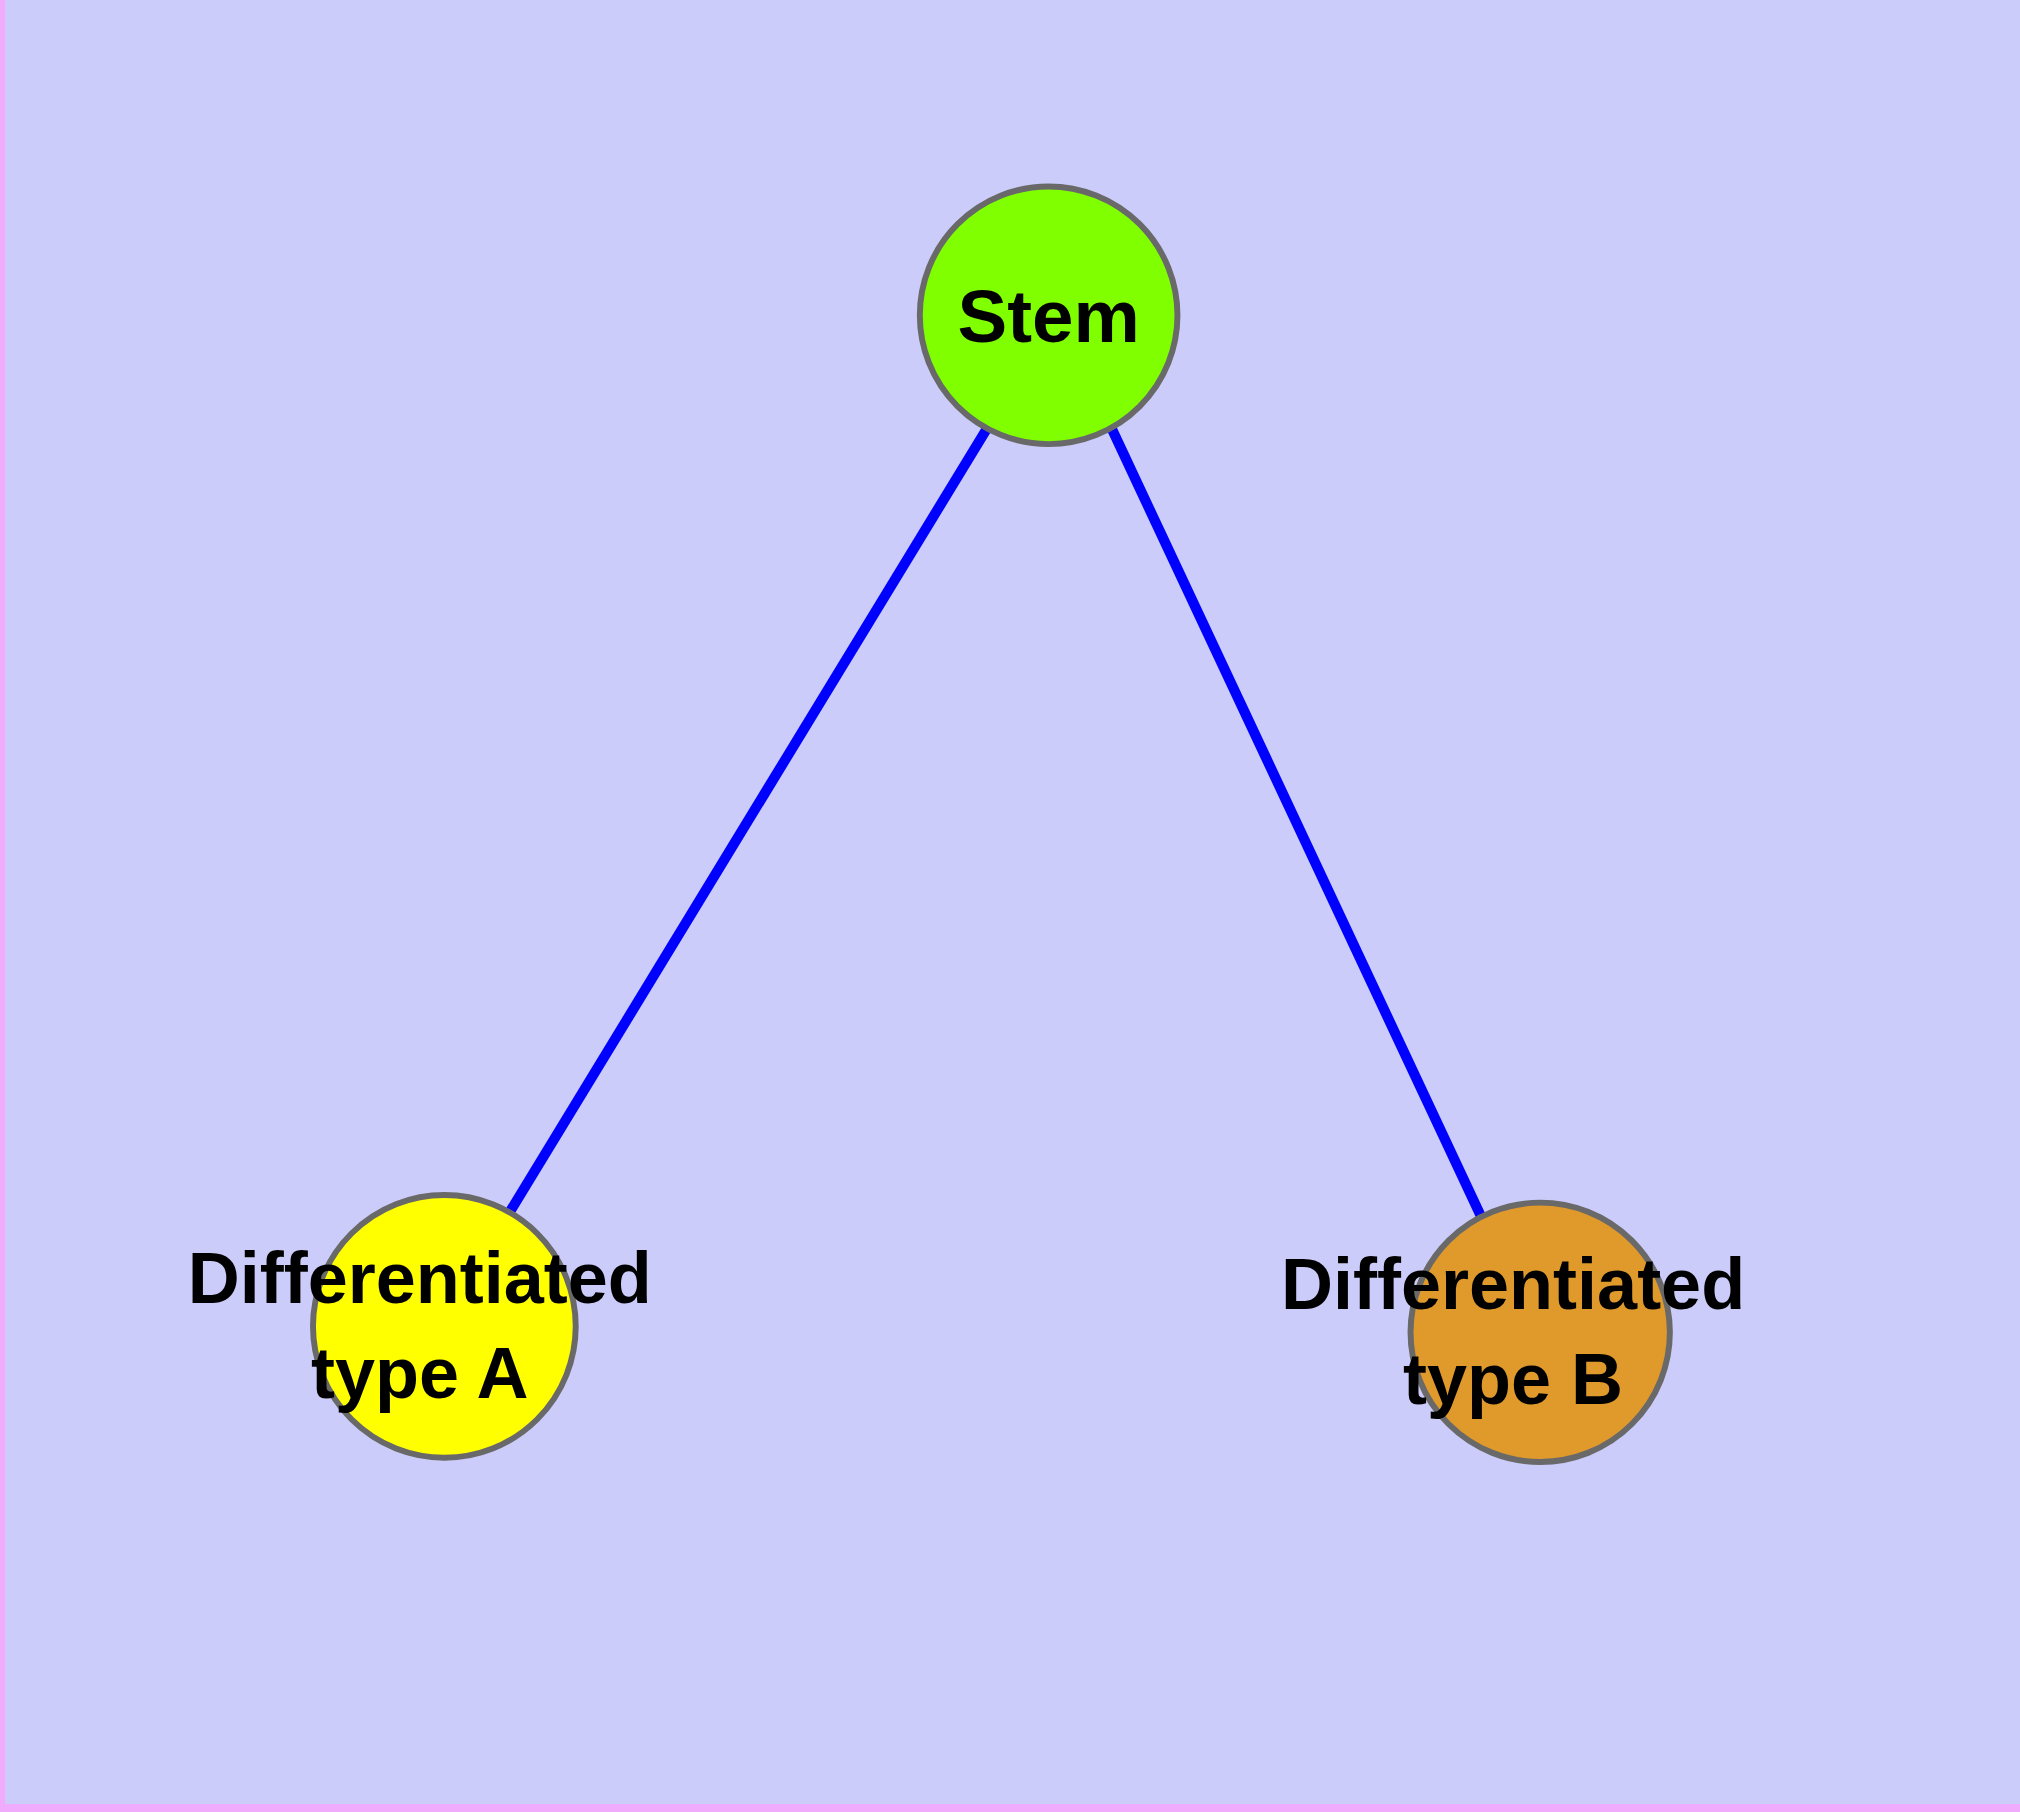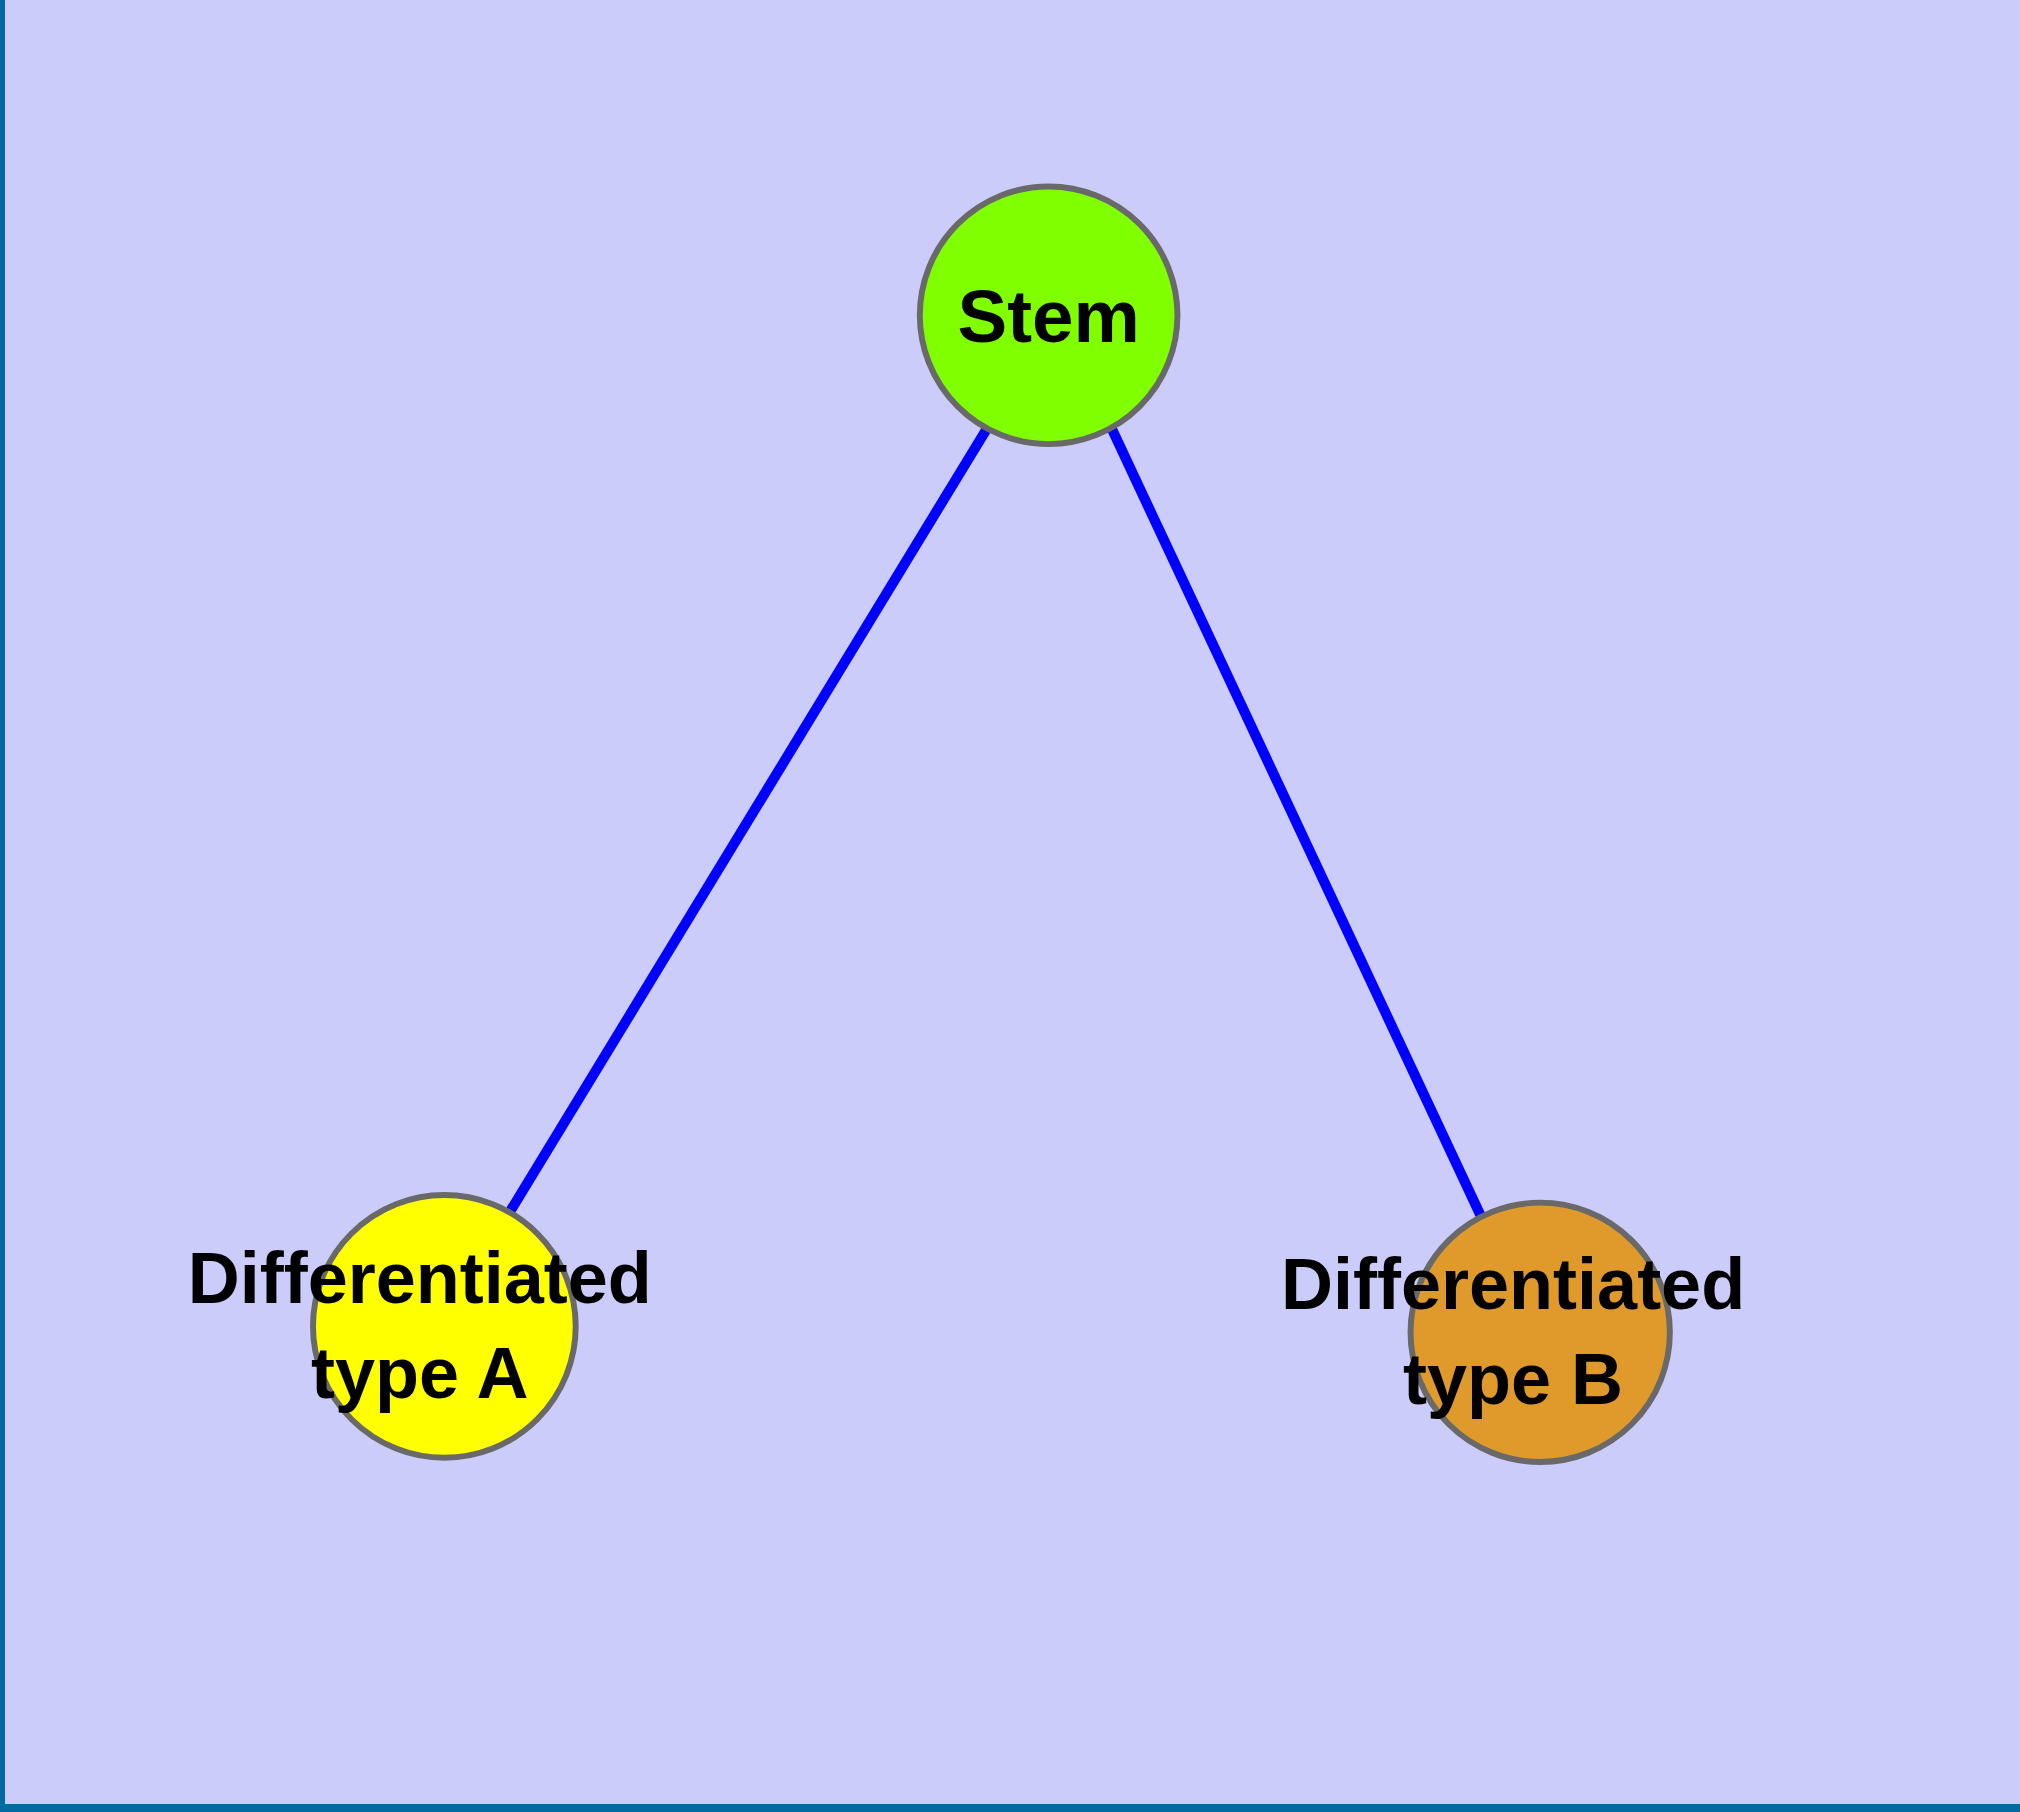--- a/index.html
+++ b/index.html
@@ -11,21 +11,21 @@
   body {
     width: 2021px;
     height: 1812px;
     overflow: hidden;
     font-family: "Liberation Sans", sans-serif;
   }
   #canvas {
     position: relative;
     width: 2021px;
     height: 1812px;
-    background: #0369a1;
+    background: #f0abfc;
   }
   #plot-area {
     position: absolute;
     left: 5.1px;
     top: 0px;
     width: 2015px;
     height: 1804px;
     background: #ccccfa;
   }
   #graph-svg {

